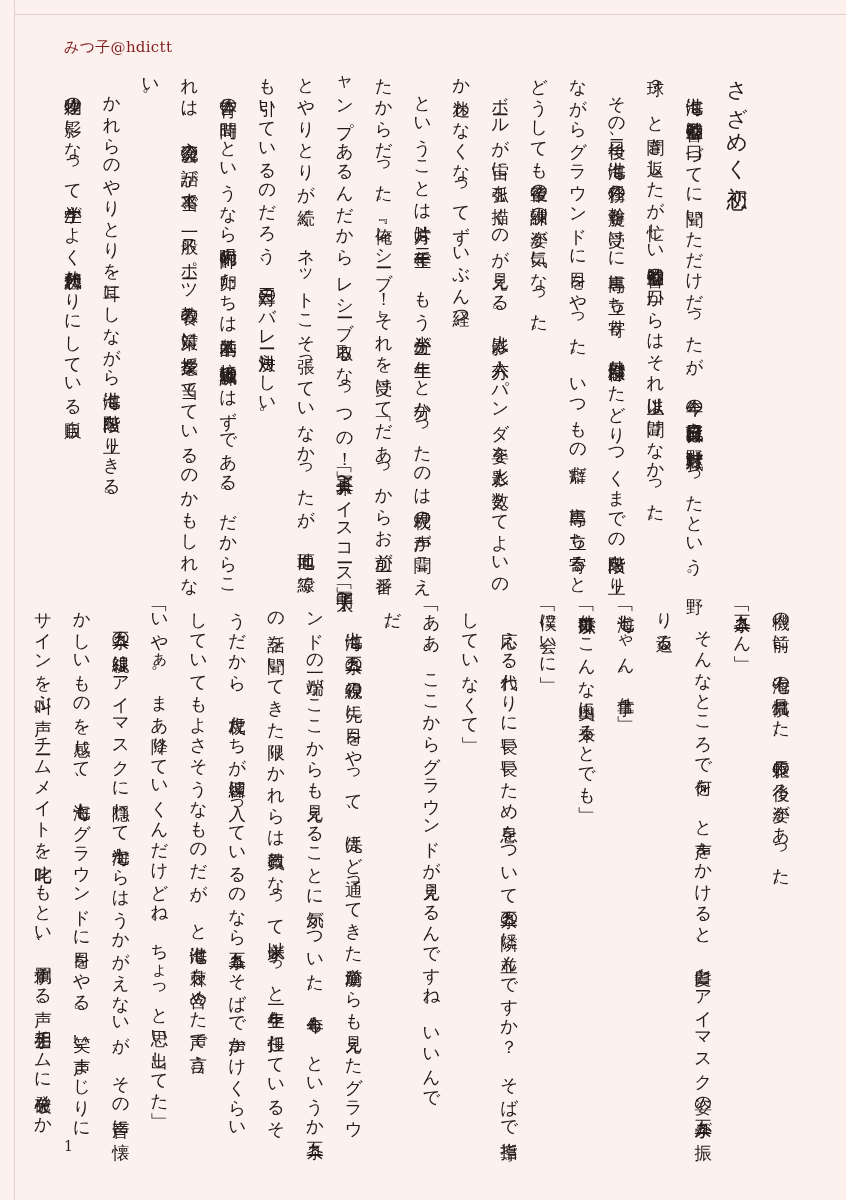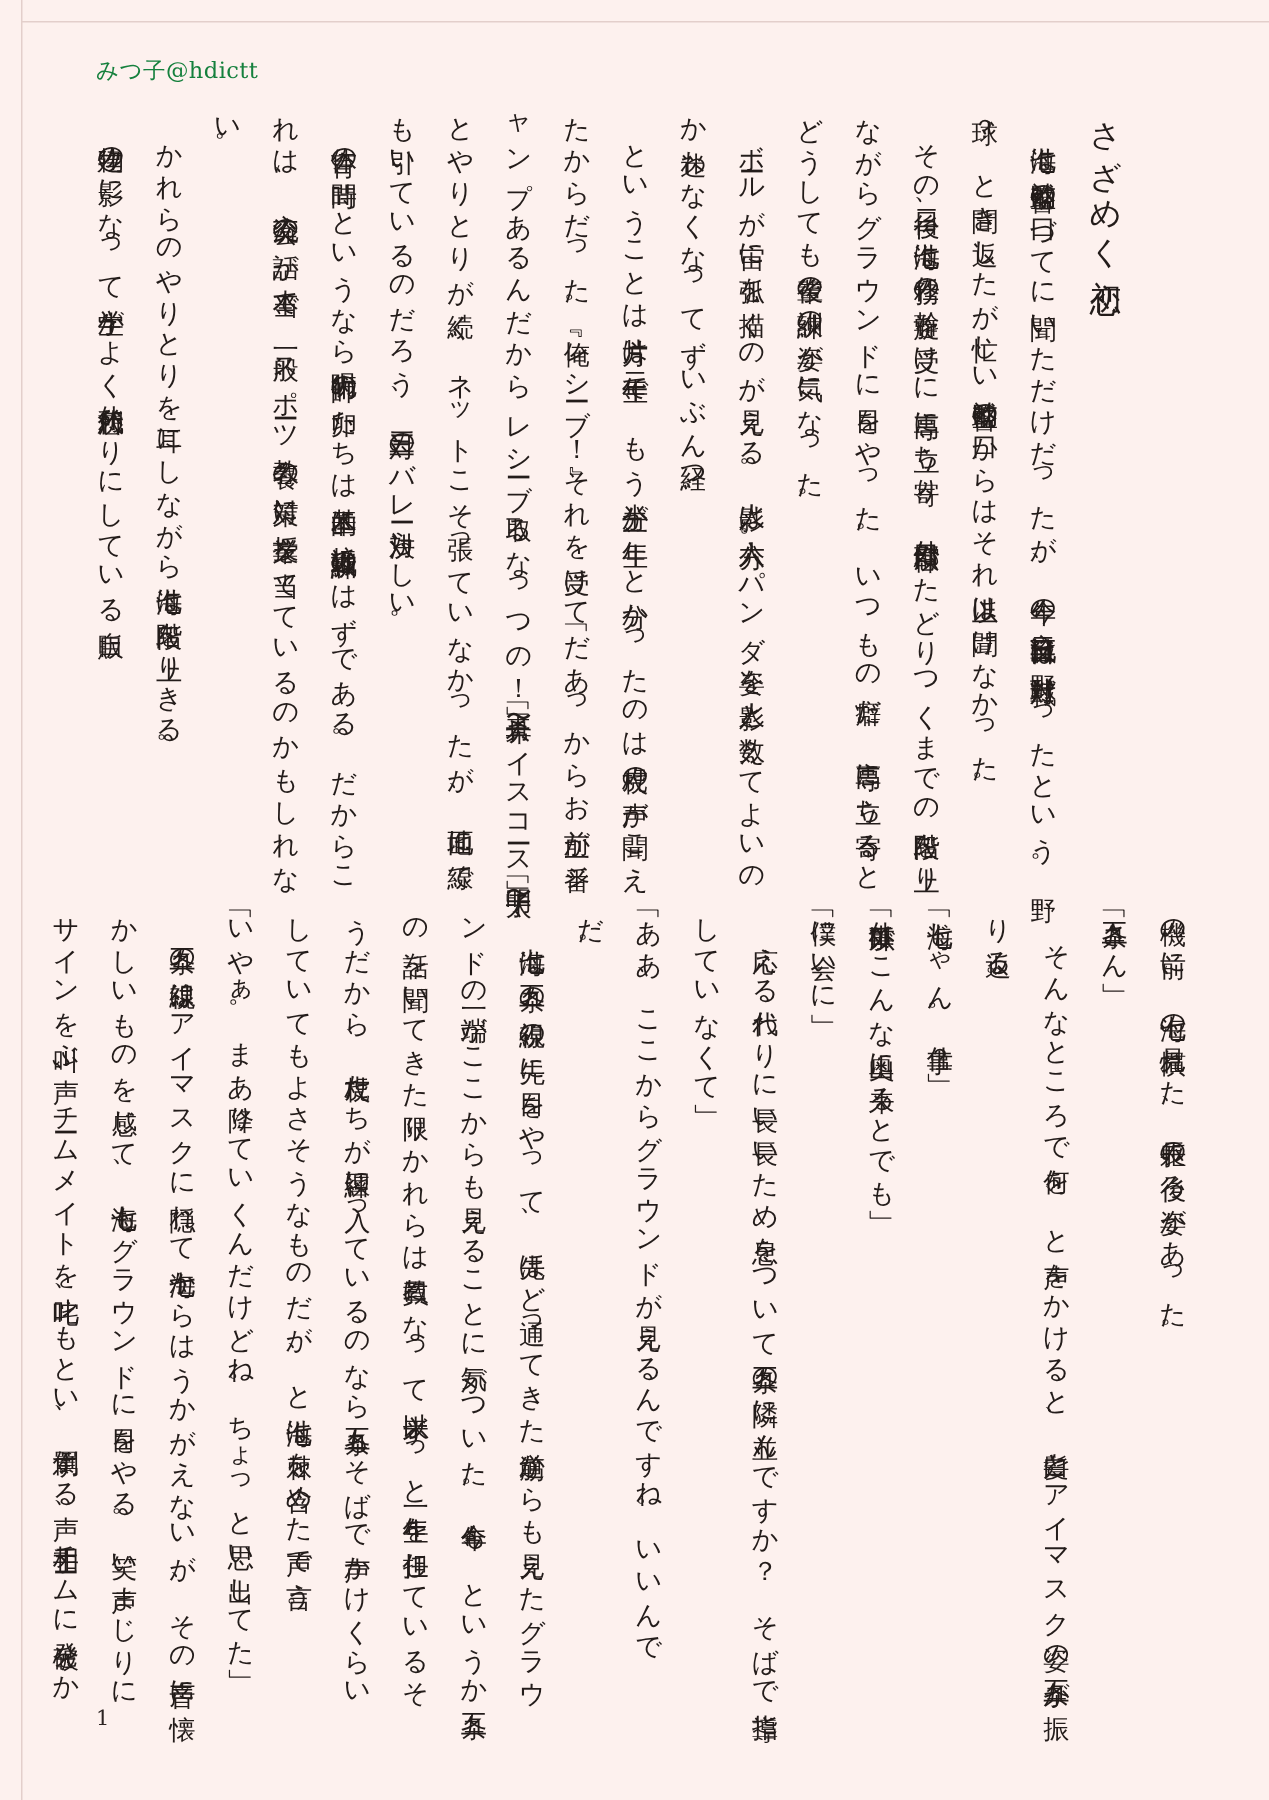--- a/index.html
+++ b/index.html
@@ -40,21 +40,21 @@
     height: 1px;
     background: #e3cfcb;
   }
 
   
   #byline {
     position: absolute;
     left: 64px;
     top: 38px;
     font-size: 15px;
-    color: #15803d;
+    color: #7f1d1d;
     letter-spacing: 0.02em;
     font-family: "DejaVu Serif", "Liberation Serif", serif;
     white-space: nowrap;
   }
 
   
   .vblock {
     position: absolute;
     writing-mode: vertical-rl;
     -webkit-writing-mode: vertical-rl;

